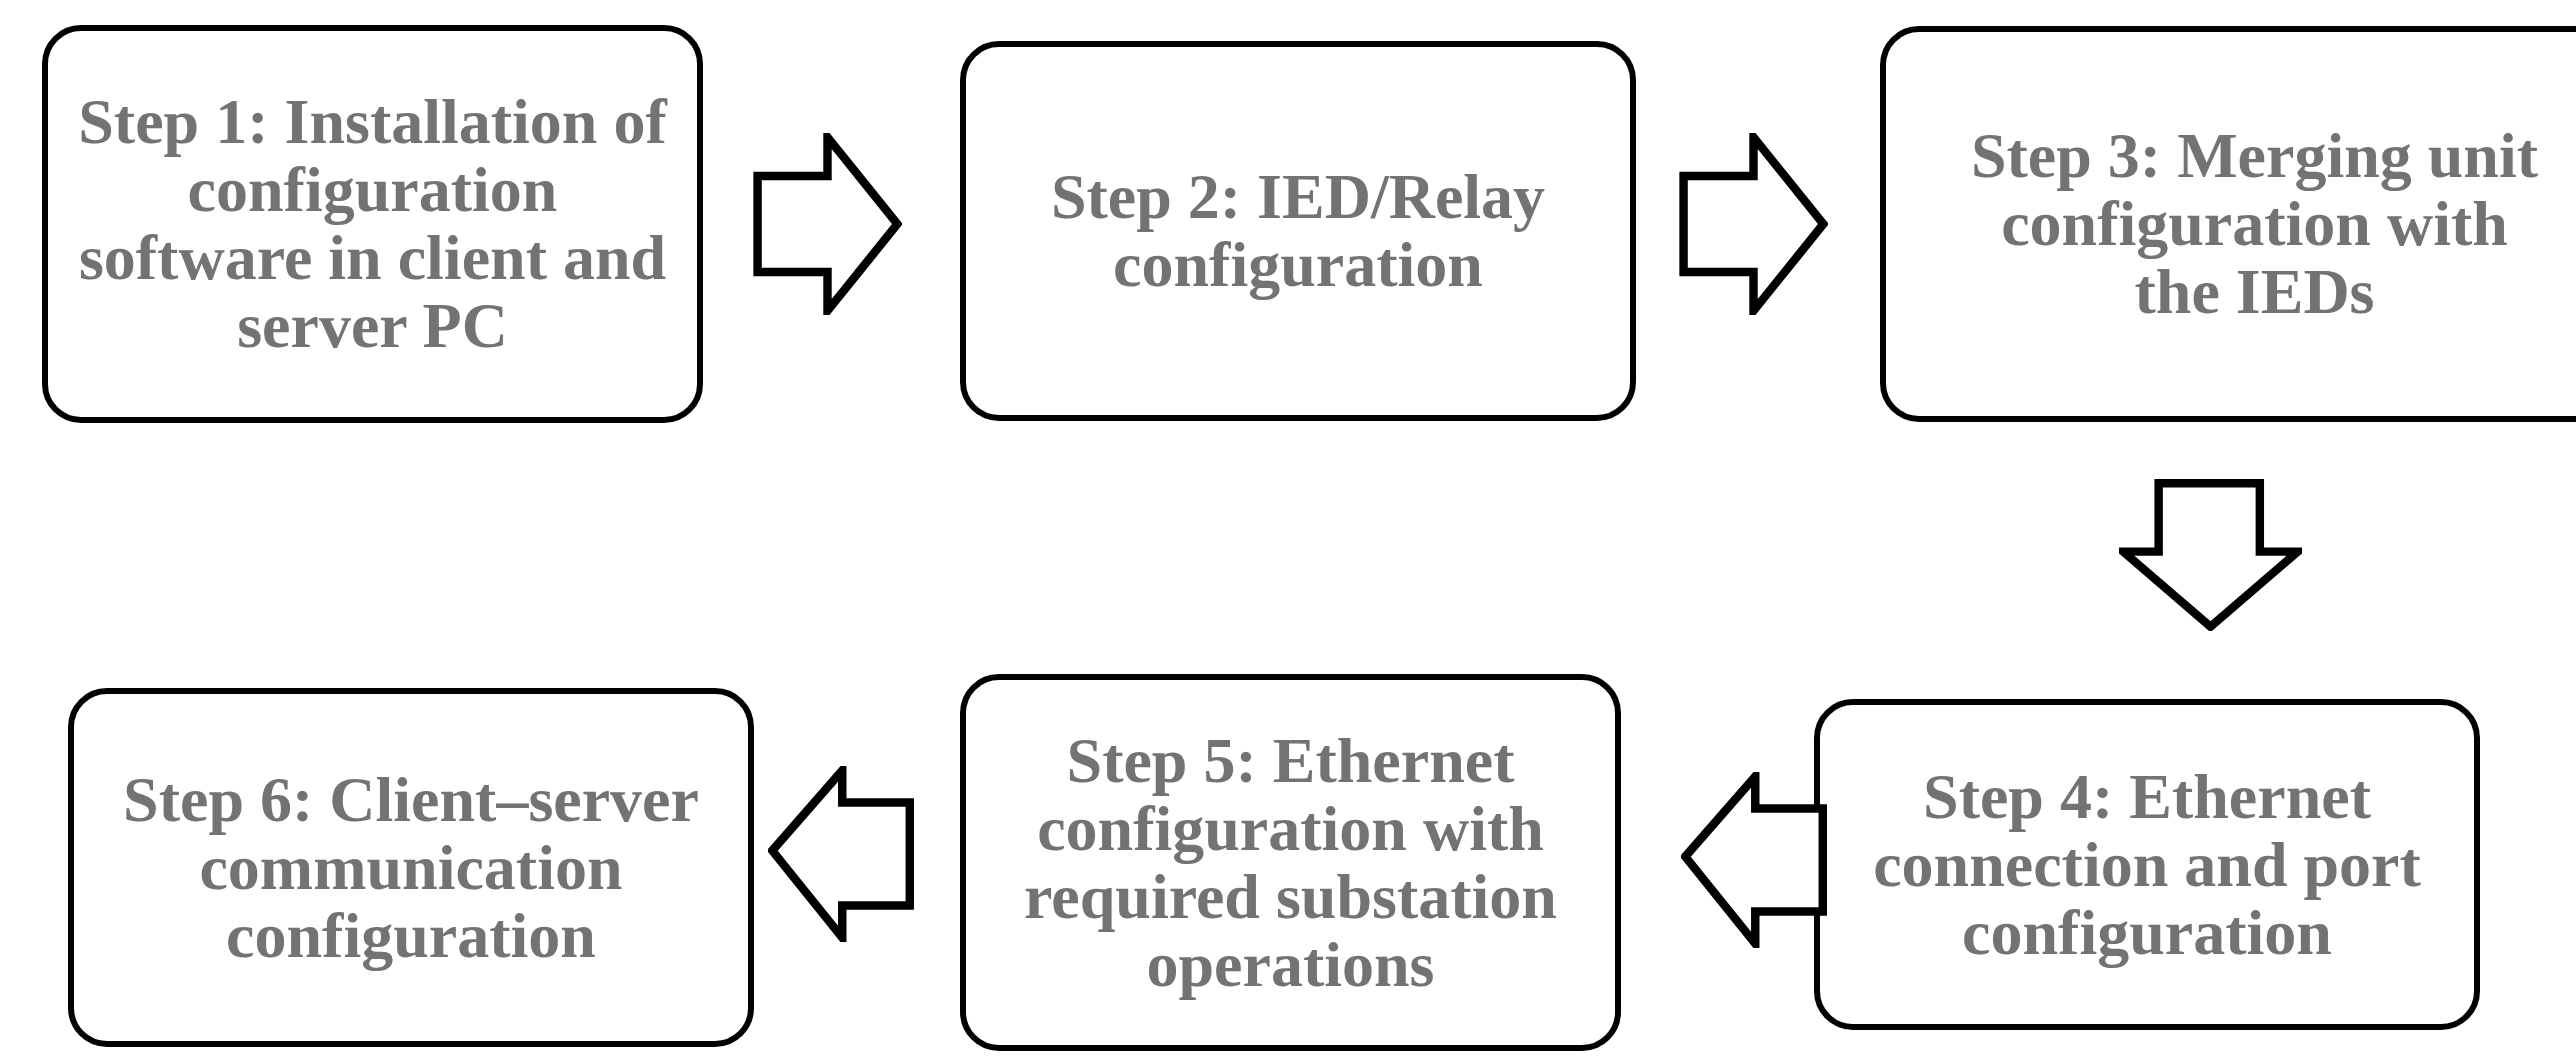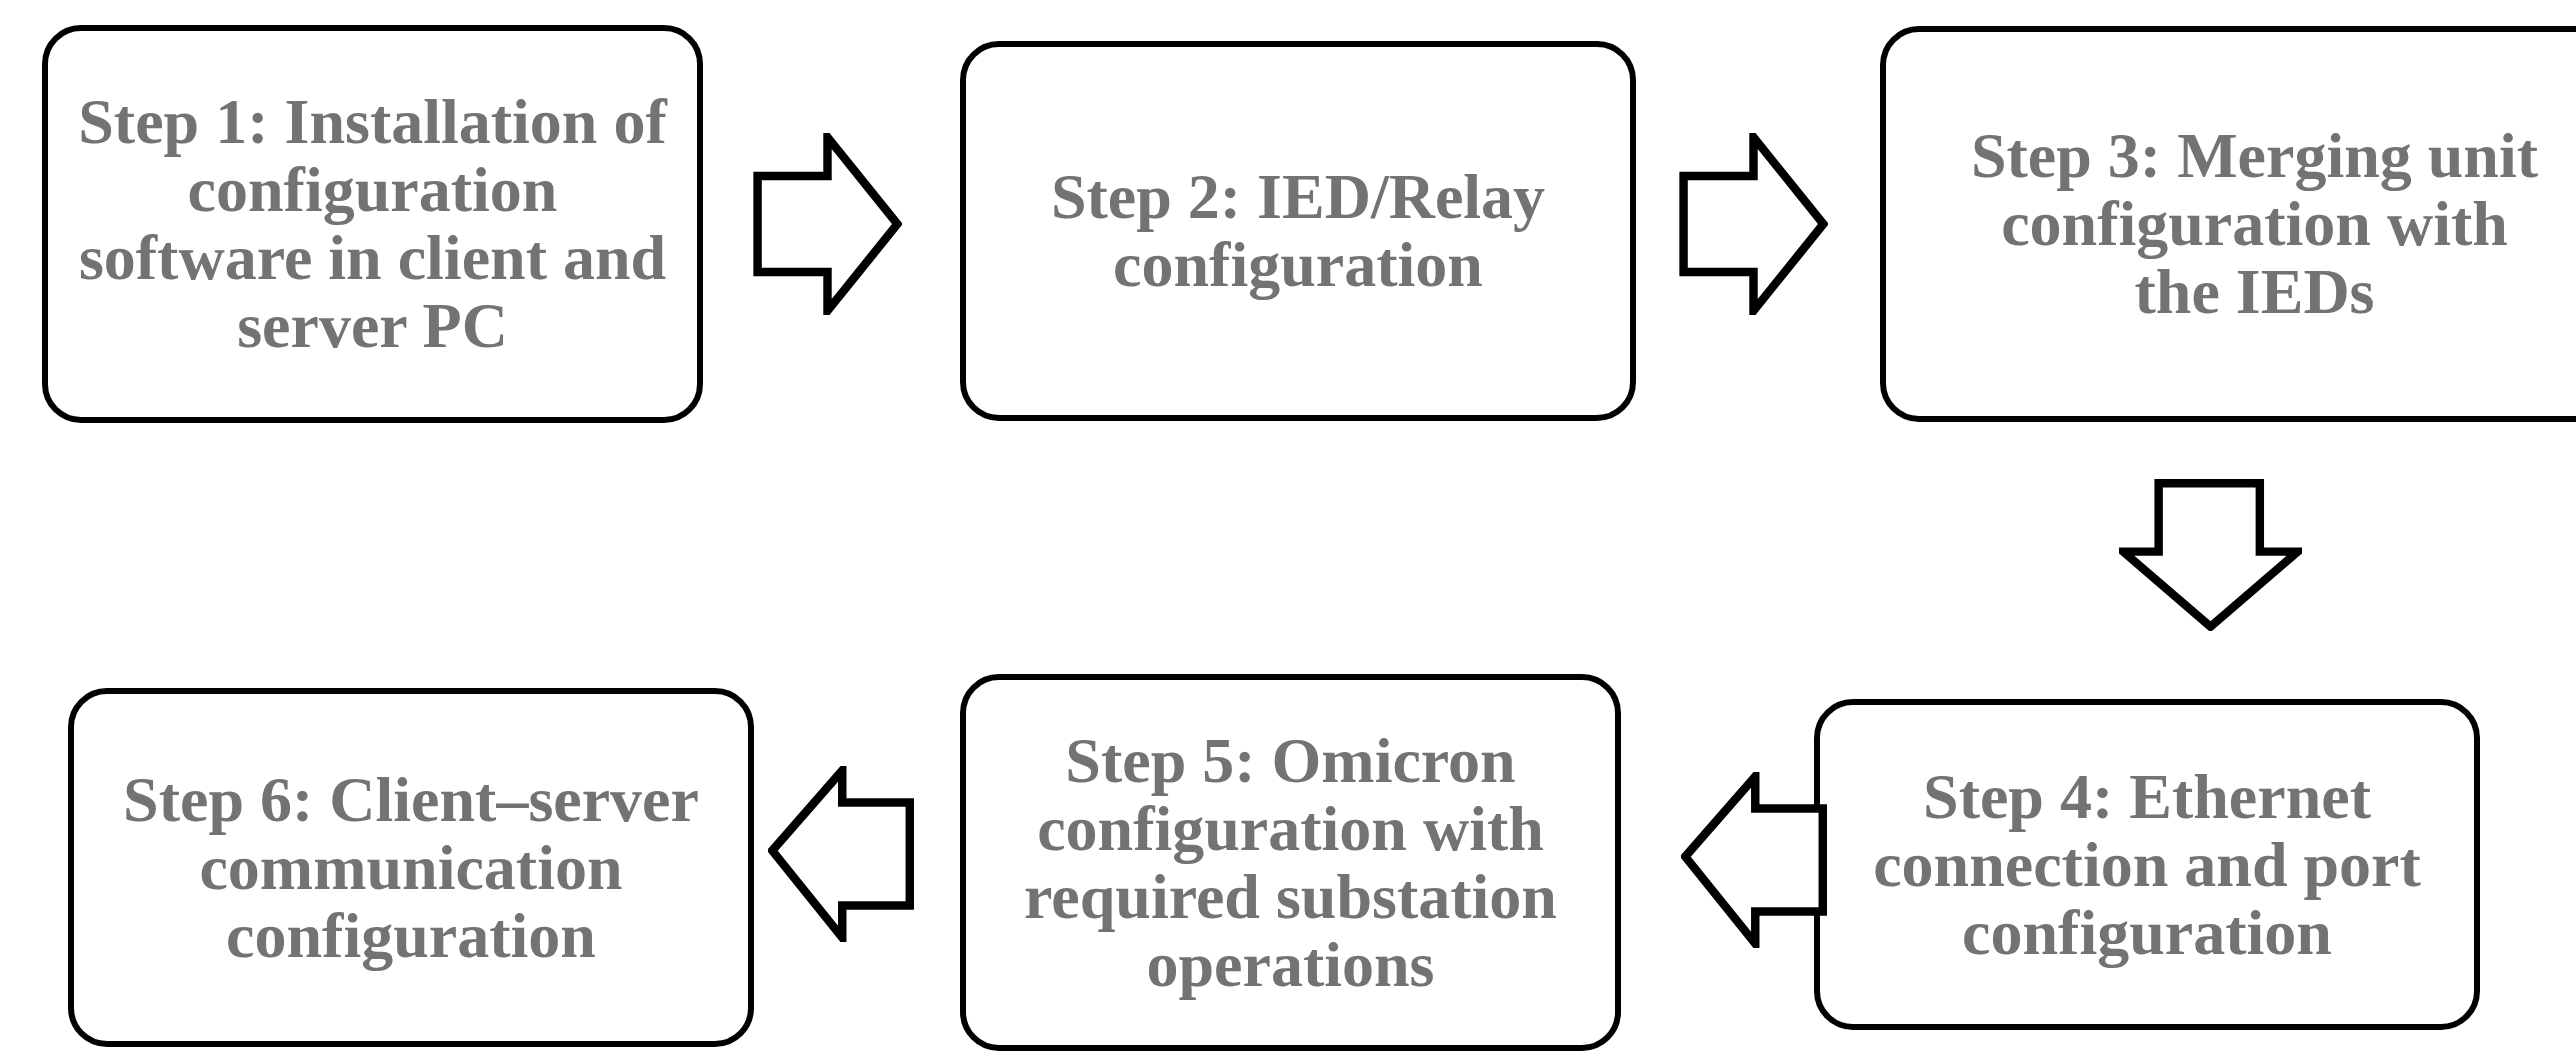--- a/index.html
+++ b/index.html
@@ -110,21 +110,21 @@
 configuration</span>
   </div>
 
   <div class="arrow" id="arrow4">
     <svg viewBox="0 0 173 208" xmlns="http://www.w3.org/2000/svg">
       <polygon points="5,100 88,5 88,43 168,43 168,165 88,165 88,203"></polygon>
     </svg>
   </div>
 
   <div class="box" id="box5">
-    <span class="label">Step 5: Omicron
+    <span class="label">Step 5: Ethernet
 configuration with
 required substation
 operations</span>
   </div>
 
   <div class="arrow" id="arrow5">
     <svg viewBox="0 0 173 208" xmlns="http://www.w3.org/2000/svg">
       <polygon points="5,100 88,5 88,43 168,43 168,165 88,165 88,203"></polygon>
     </svg>
   </div>

